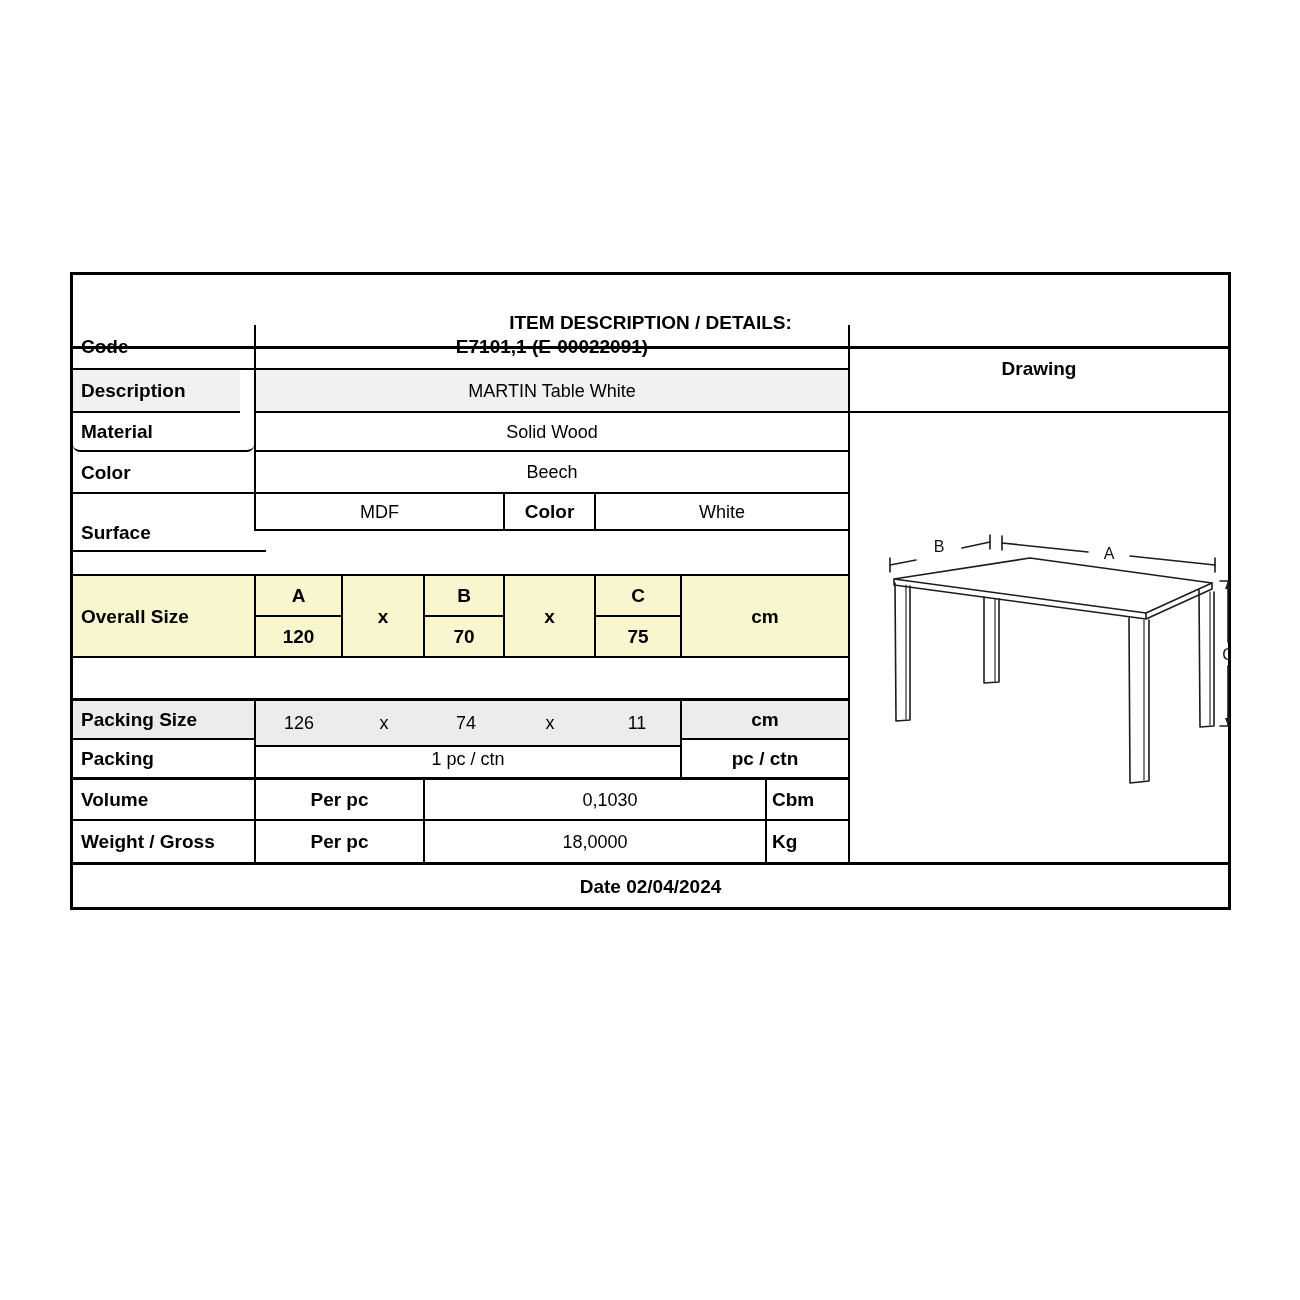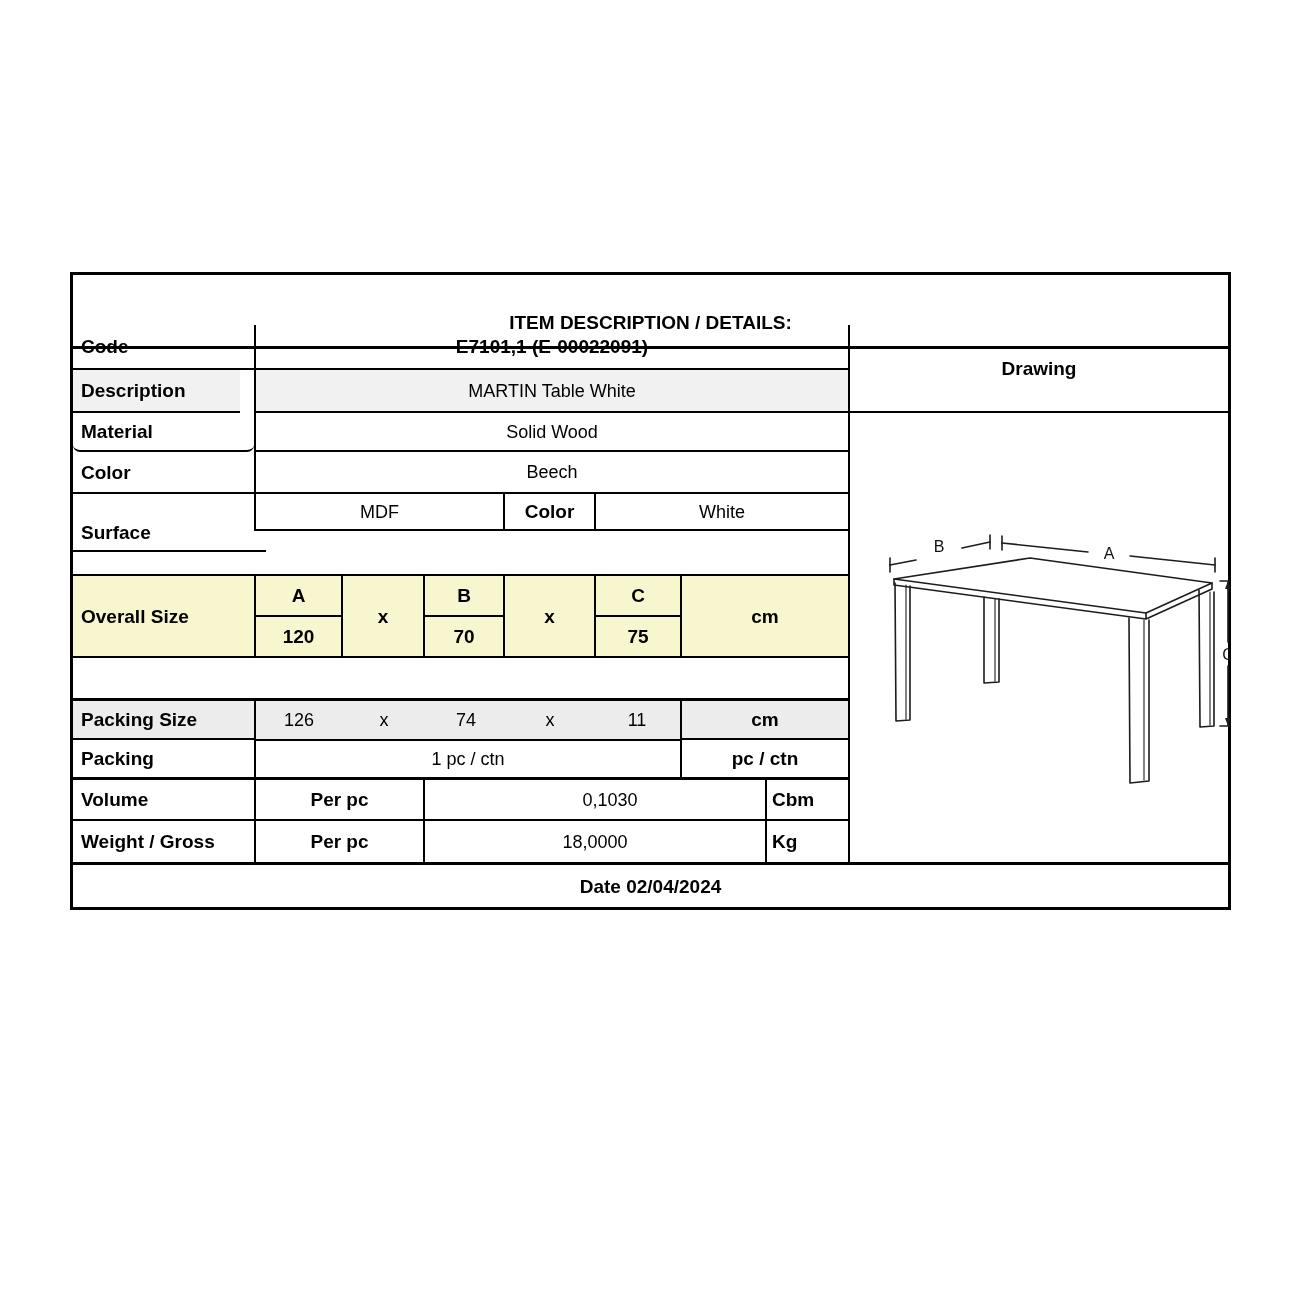--- a/index.html
+++ b/index.html
@@ -74,21 +74,21 @@
   <div class="cell b bl bb bgy" style="left:350px;top:301px;width:80px;height:41px;">B</div>
   <div class="cell b bl bb bgy" style="left:350px;top:342px;width:80px;height:41px;">70</div>
   <div class="cell b bl bb bgy" style="left:430px;top:301px;width:91px;height:82px;">x</div>
   <div class="cell b bl bb bgy" style="left:521px;top:301px;width:86px;height:41px;">C</div>
   <div class="cell b bl bb bgy" style="left:521px;top:342px;width:86px;height:41px;">75</div>
   <div class="cell b bl bb bgy" style="left:607px;top:301px;width:168px;height:82px;">cm</div>
 
   <div class="cell bb3" style="left:0;top:383px;width:775px;height:43px;"></div>
 
   <div class="cell b left bb bgg2" style="left:0;top:426px;width:181px;height:39px;">Packing Size</div>
-  <div class="relwrap bb bl bgg2" style="left:181px;top:426px;width:426px;height:40px;">
+  <div class="relwrap bb bl bgg2" style="left:181px;top:426px;width:426px;height:46px;">
     <span class="numspan" style="left:43px;">126</span>
     <span class="numspan" style="left:128px;">x</span>
     <span class="numspan" style="left:210px;">74</span>
     <span class="numspan" style="left:294px;">x</span>
     <span class="numspan" style="left:381px;">11</span>
   </div>
   <div class="cell b bl bb bgg2" style="left:607px;top:426px;width:168px;height:39px;">cm</div>
 
   <div class="cell b left bb3" style="left:0;top:465px;width:181px;height:40px;">Packing</div>
   <div class="cell bb3 bl" style="left:181px;top:465px;width:426px;height:40px;">1 pc / ctn</div>

